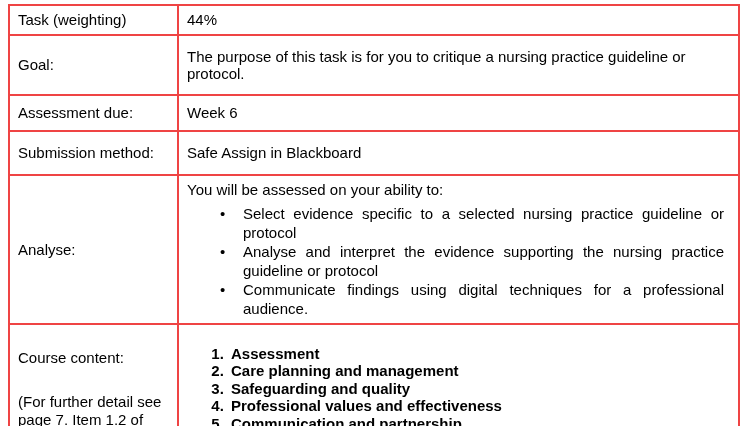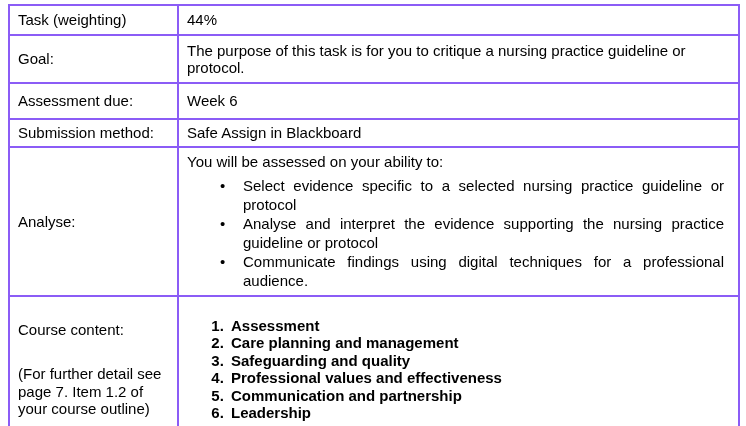--- a/index.html
+++ b/index.html
@@ -17,33 +17,33 @@
     font-family: "Liberation Sans", sans-serif;
     color: #000000;
   }
   table.task-table {
     border-collapse: collapse;
     table-layout: fixed;
     width: 730px;
     margin: 4px 8px 0 8px;
   }
   table.task-table td {
-    border: 2px solid #8b5cf6;
+    border: 2px solid #ef4444;
     font-size: 15px;
     line-height: 17.5px;
     color: #000000;
     padding: 3px 4px 3px 8px;
     vertical-align: middle;
     overflow: hidden;
   }
   td.top { vertical-align: top; }
   tr.r1 { height: 30px; }
-  tr.r2 { height: 48px; }
+  tr.r2 { height: 60px; }
   tr.r3 { height: 36px; }
-  tr.r4 { height: 28px; }
+  tr.r4 { height: 44px; }
   tr.r5 { height: 149px; }
   tr.r6 { height: 146px; }
 
   .criteria-label, .course-label { padding-top: 3px; }
   .criteria-cell { padding-top: 5px; }
   .course-note { margin-top: 27px; }
 
   .bullet-list { margin-top: 5px; }
   .bullet-item {
     position: relative;

